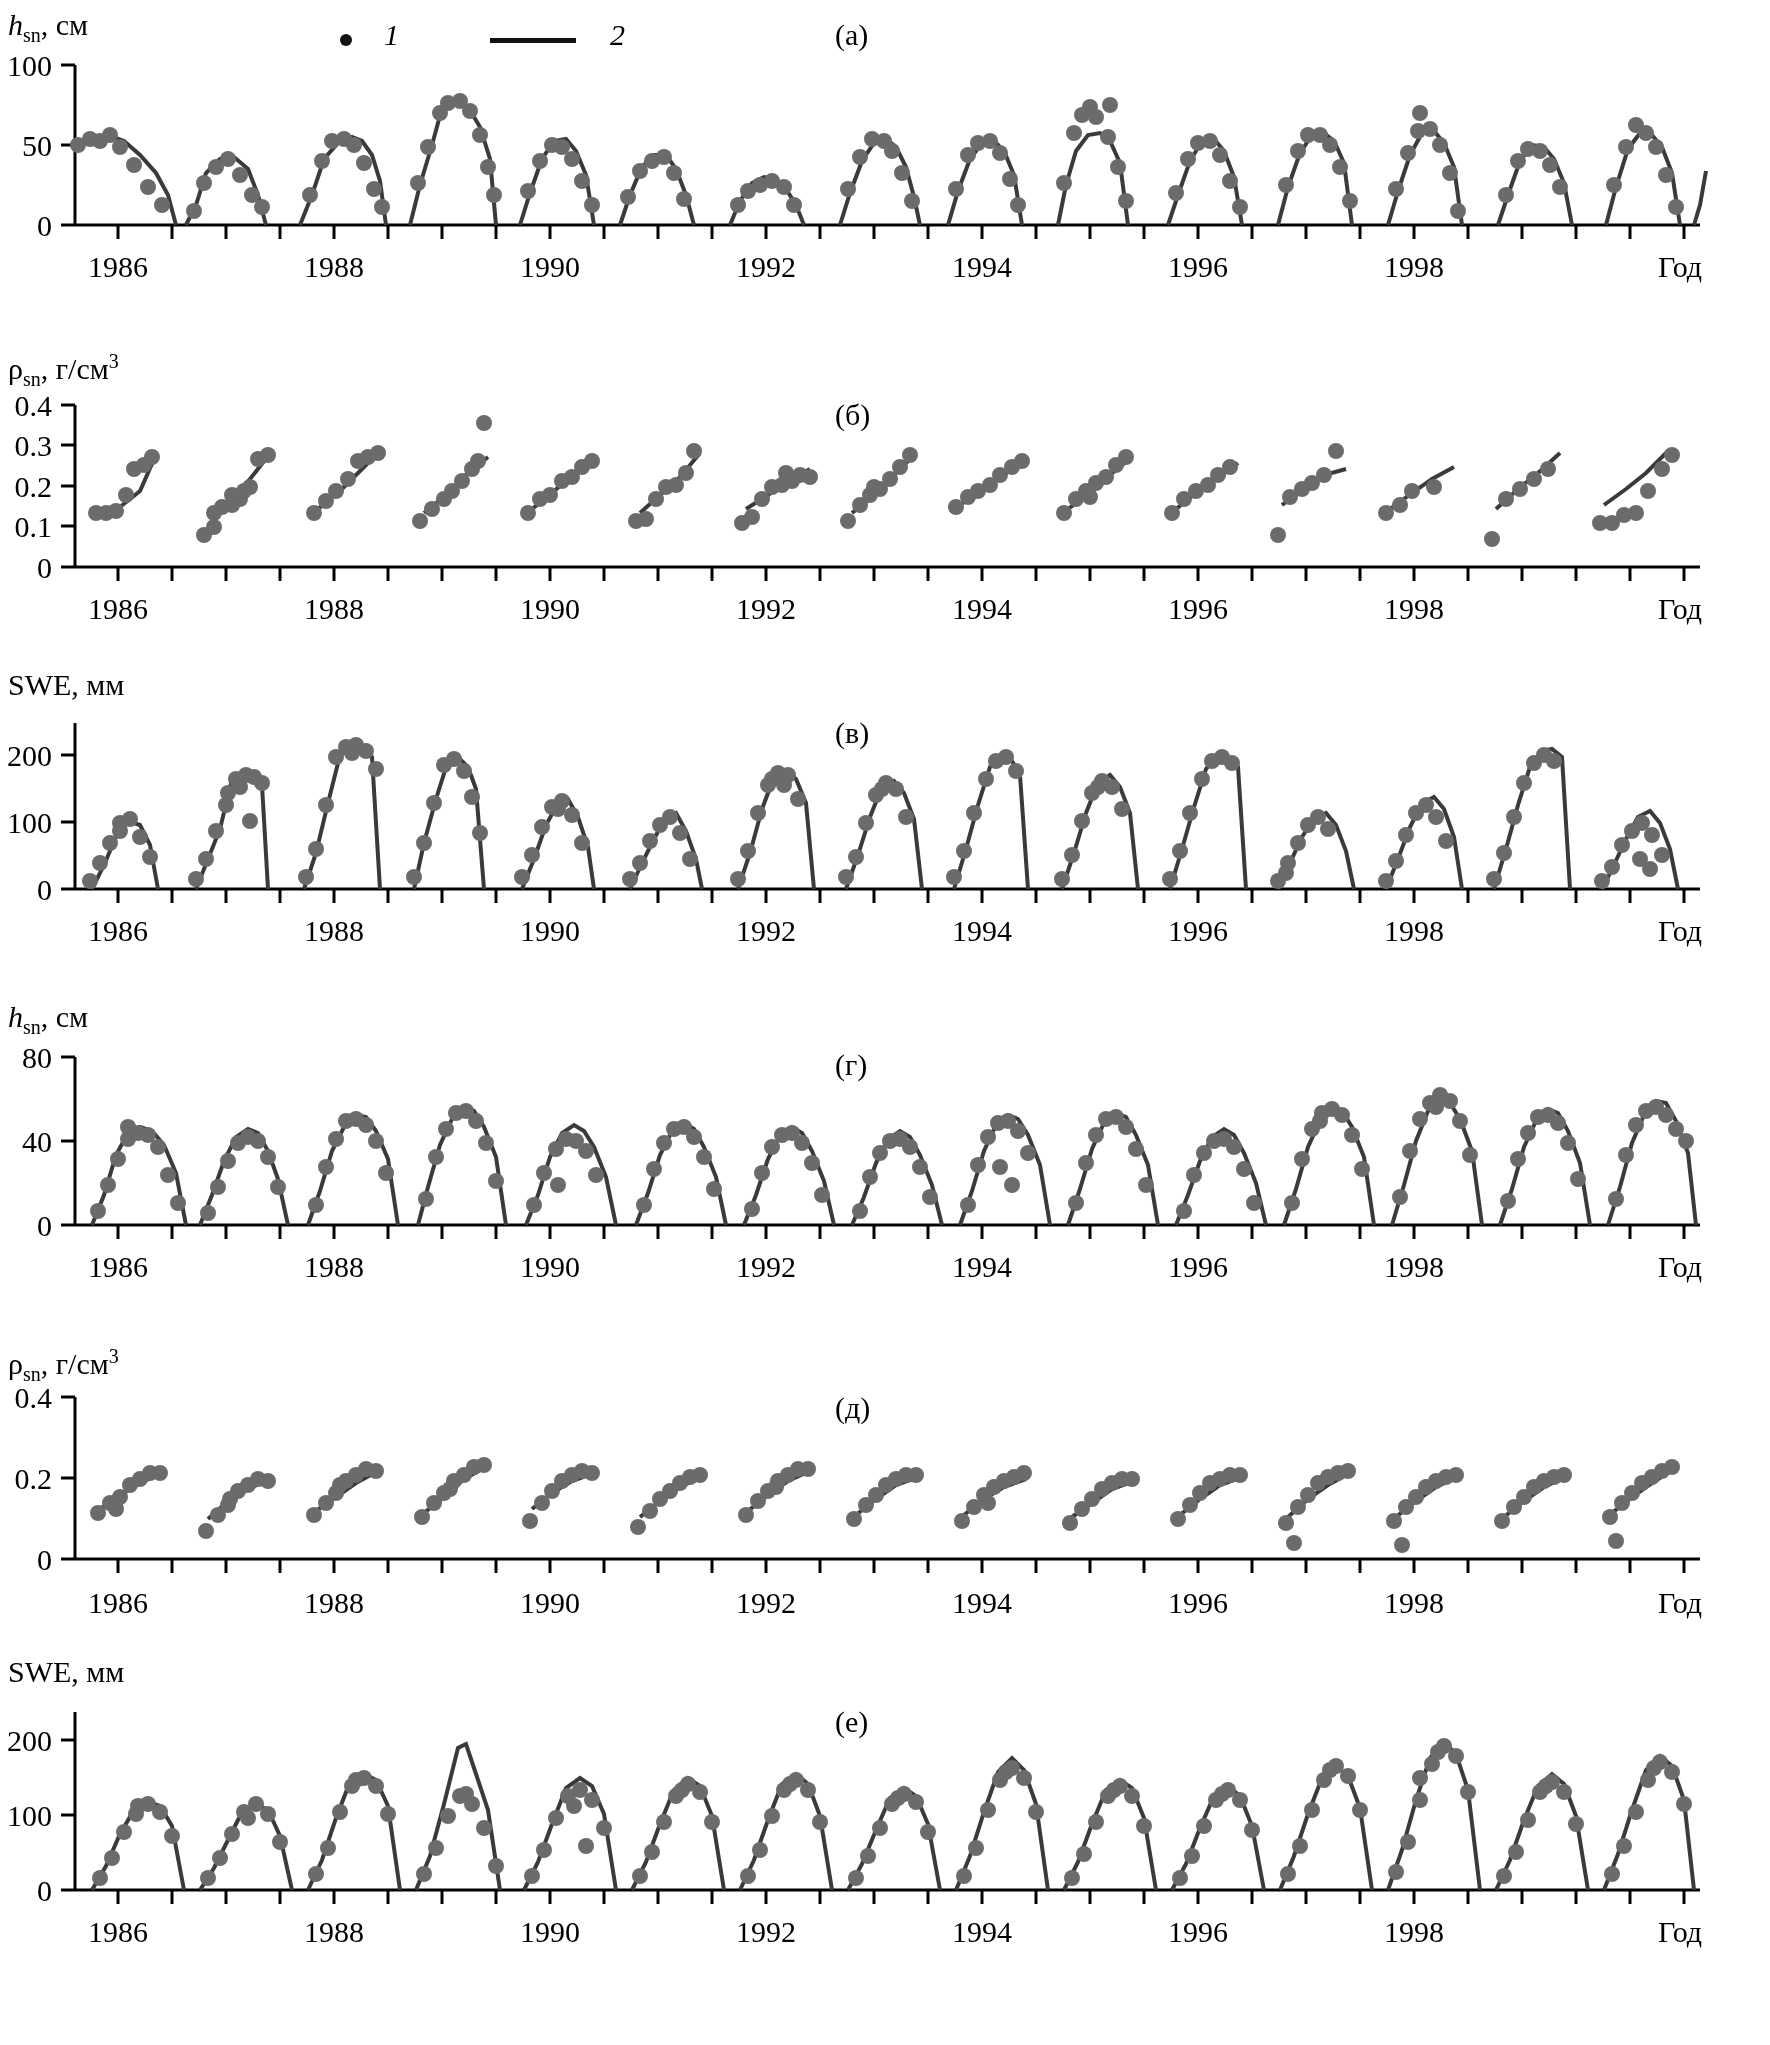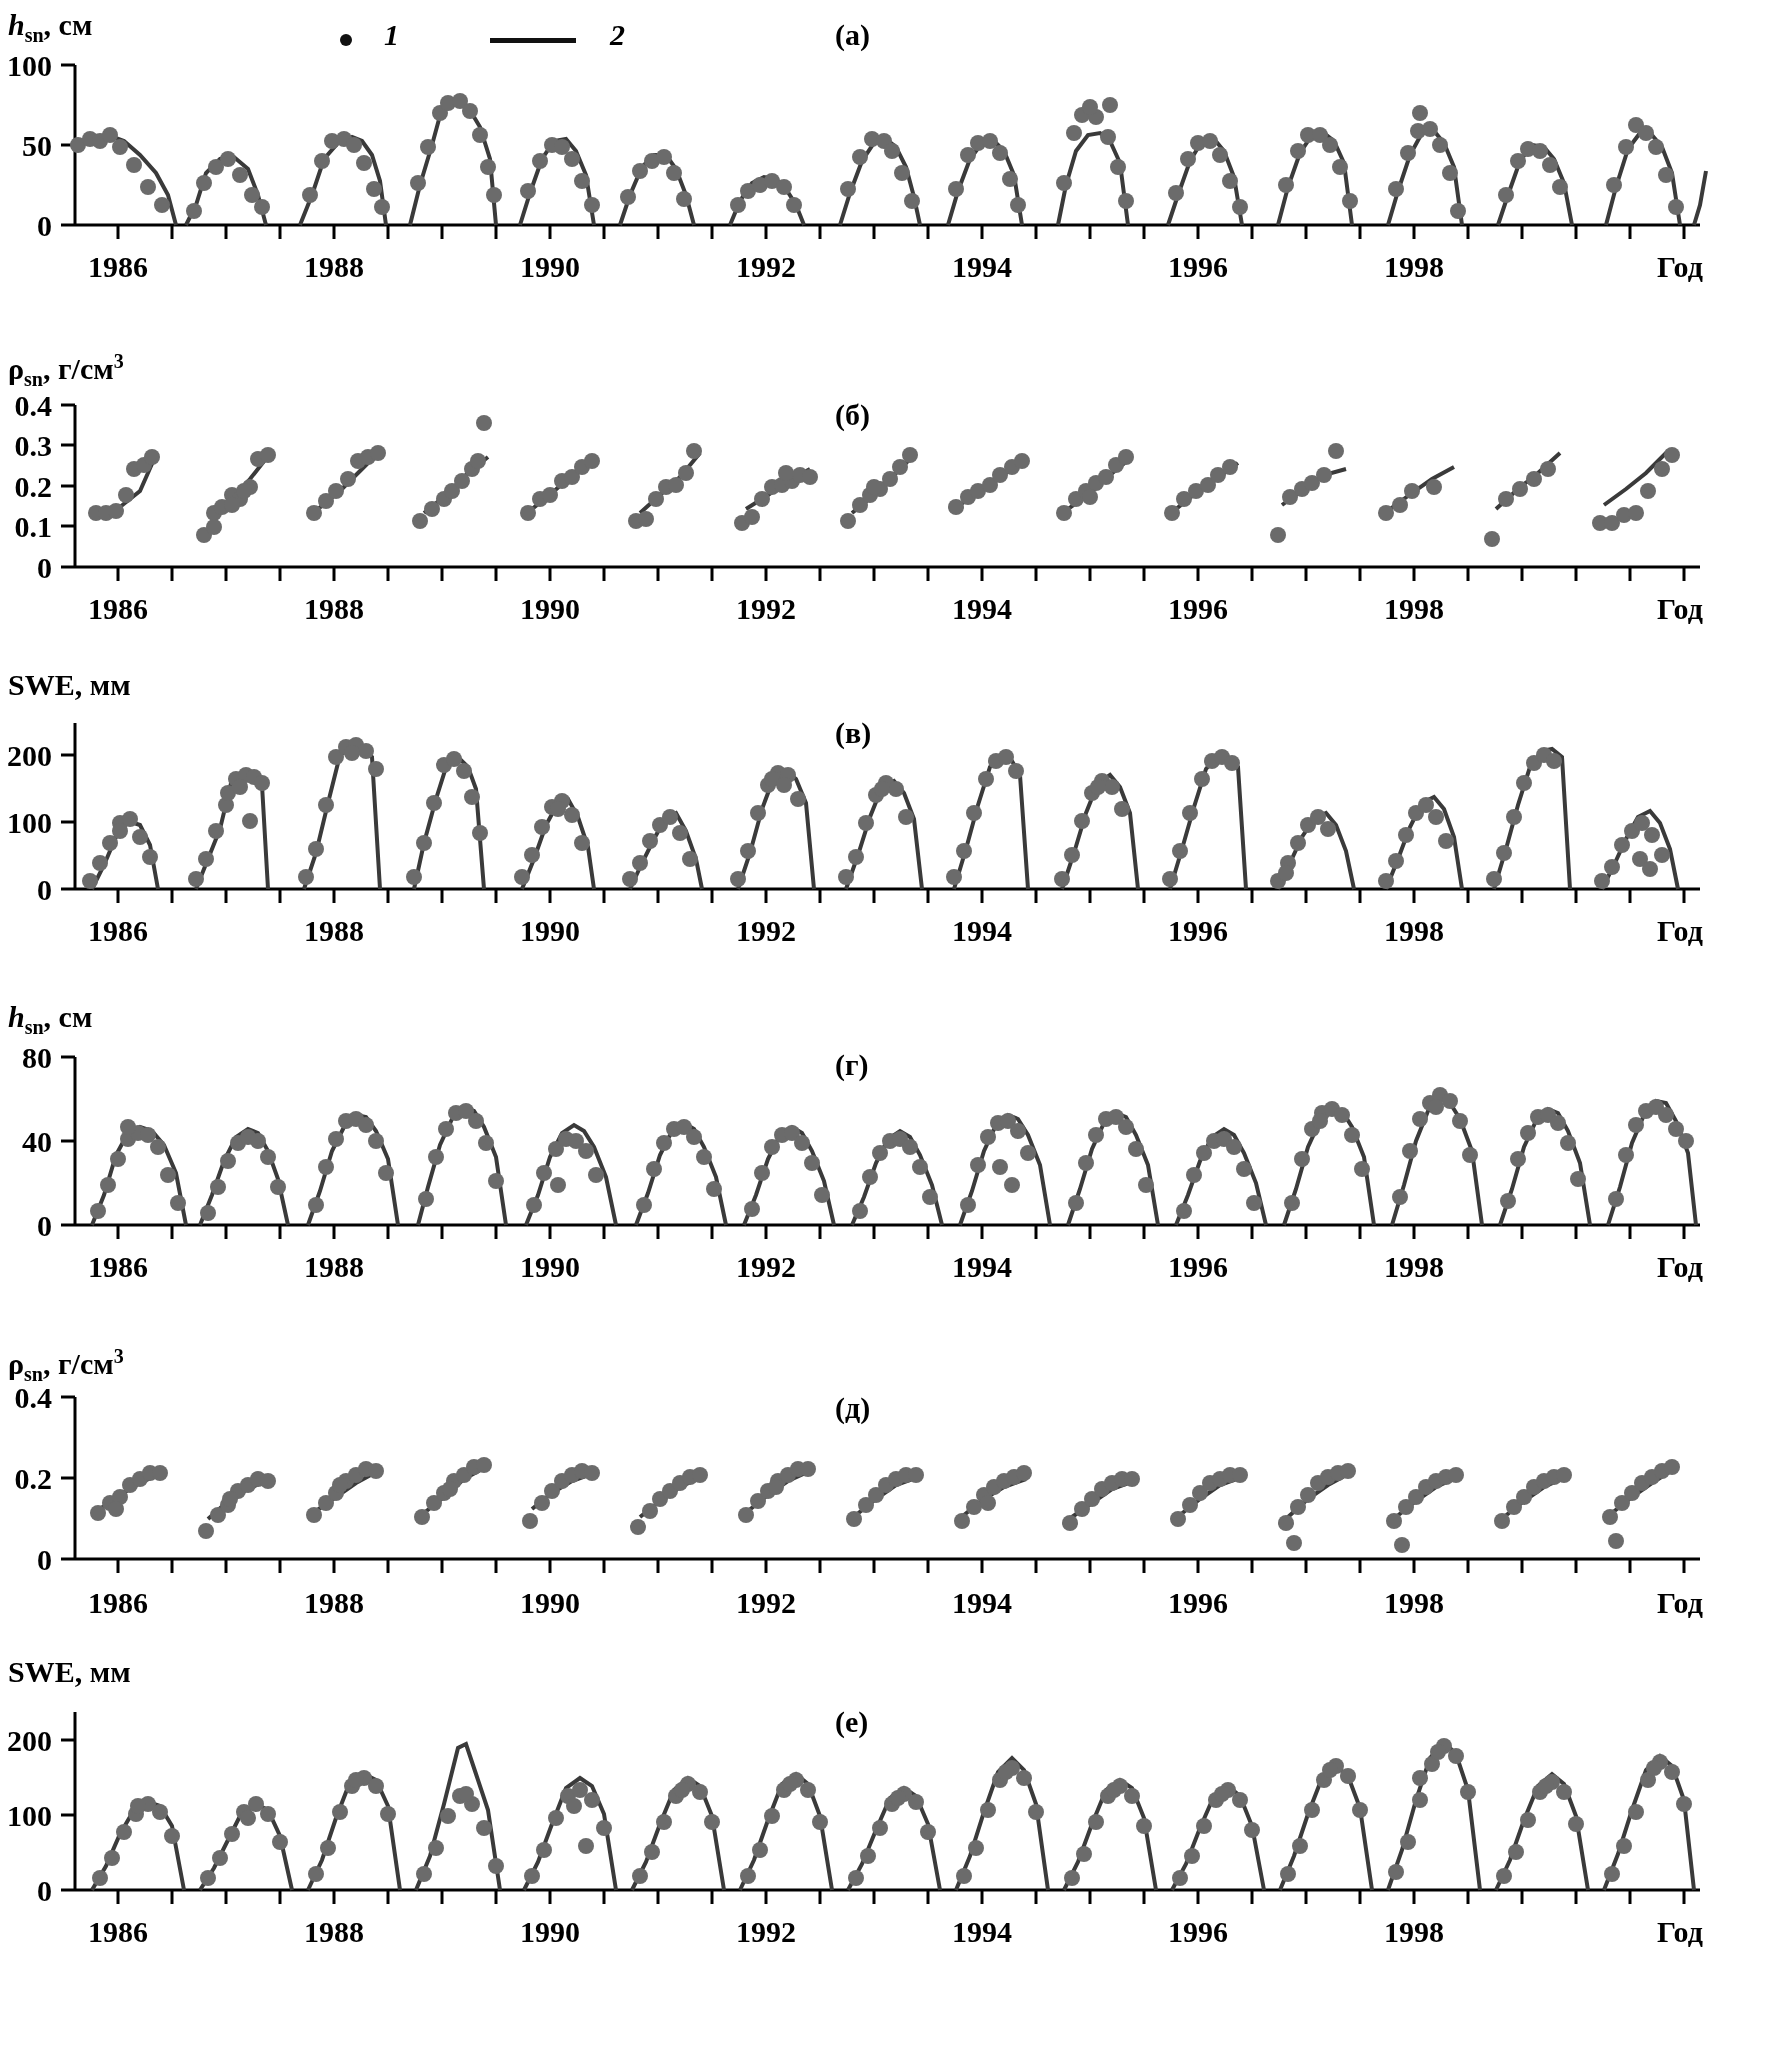--- a/index.html
+++ b/index.html
@@ -1,17 +1,17 @@
 <!DOCTYPE html>
 <html><head>
 <meta charset="utf-8">
 <style>
   html,body{margin:0;padding:0;background:#ffffff;}
   body{width:1770px;height:2045px;font-family:"Liberation Serif",serif;color:#000;}
-  .page{position:relative;width:1770px;height:1567px;font-weight:bold;}
+  .page{position:relative;width:1770px;height:1567px;}
   .panel{position:relative;}
   .ylabel{font-size:30px;white-space:nowrap;}
   .ylabel sub{font-size:20px;}
   .ylabel sup{font-size:20px;}
   .panel-letter{font-size:30px;}
   svg{display:block;}
   text{font-family:"Liberation Serif",serif;}
   .legend-num{font-style:italic;font-size:30px;}
 </style>
 </head>

